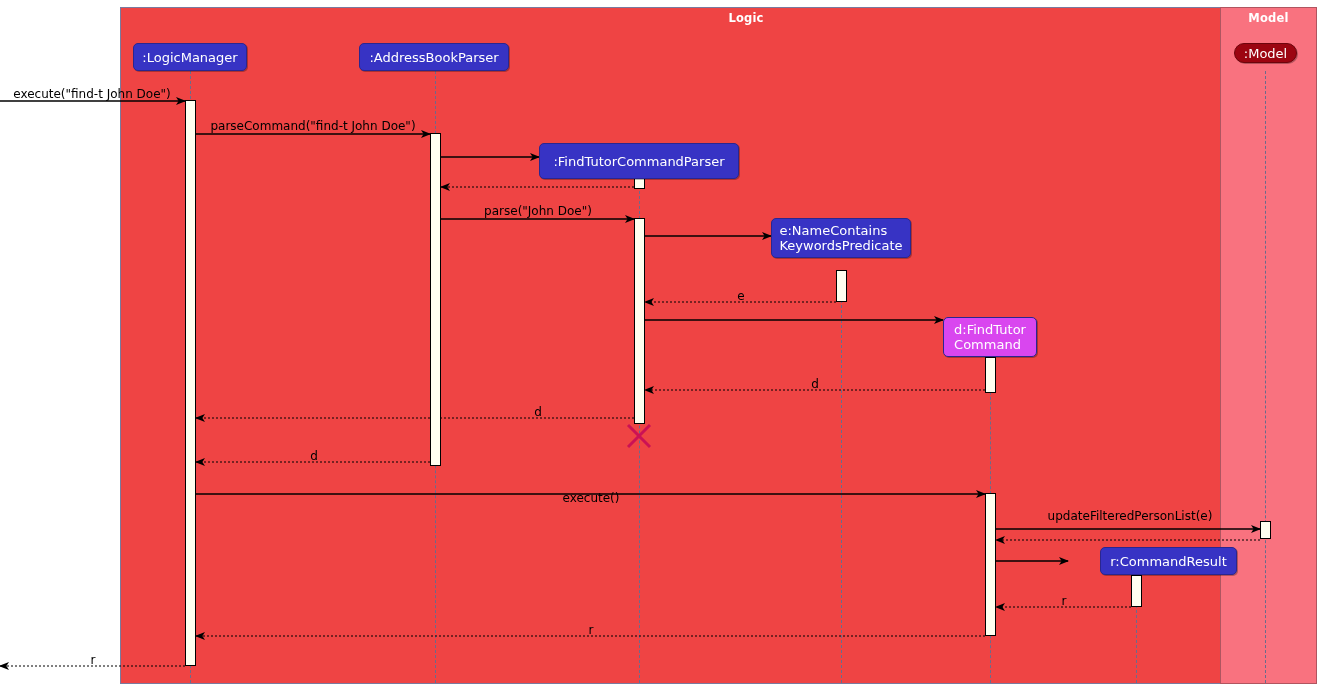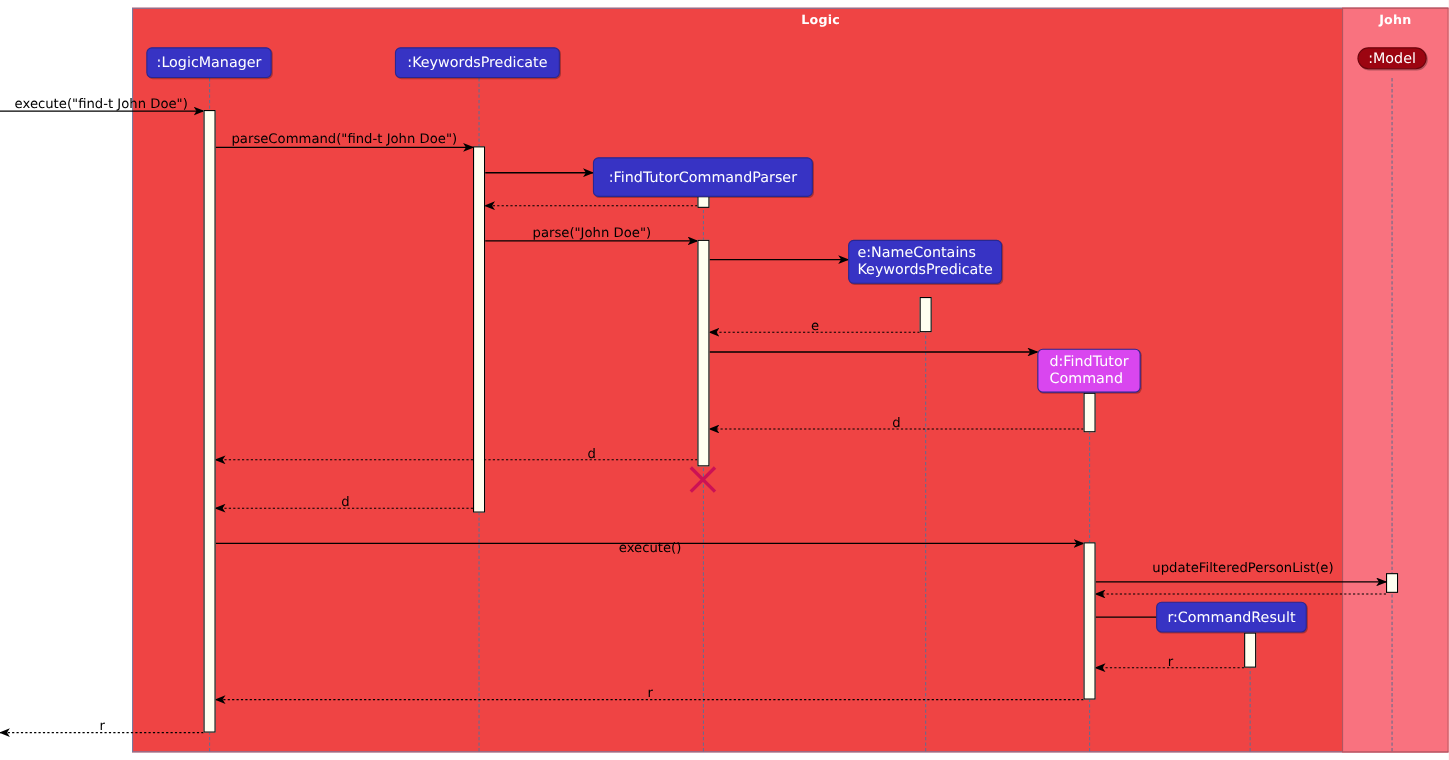--- a/index.html
+++ b/index.html
@@ -100,21 +100,21 @@
 </head>
 <body>
 
 <div id="canvas">
 
   <div id="frames">
       <div class="frame frame-logic" style="left: 120px; top: 7px; width: 1252px; height: 677px; background: #ef4444;">
         <div class="frame-label">Logic</div>
       </div>
       <div class="frame frame-model" style="left: 1220px; top: 7px; width: 97px; height: 677px; background: rgb(249, 114, 127);">
-        <div class="frame-label">John</div>
+        <div class="frame-label">Model</div>
       </div>
     </div>
 
   <div id="lifelines">
       <div class="lifeline" style="left: 190px; top: 71px; height: 612px;"></div>
       <div class="lifeline" style="left: 435px; top: 71px; height: 612px;"></div>
       <div class="lifeline" style="left: 639px; top: 171px; height: 512px;"></div>
       <div class="lifeline" style="left: 841px; top: 270px; height: 413px;"></div>
       <div class="lifeline" style="left: 990px; top: 357px; height: 326px;"></div>
       <div class="lifeline" style="left: 1136px; top: 575px; height: 108px;"></div>
@@ -163,27 +163,27 @@
       <div class="activation" style="left: 634px; top: 218px; height: 206px;"></div>
       <div class="activation" style="left: 836px; top: 270px; height: 32px;"></div>
       <div class="activation" style="left: 985px; top: 357px; height: 36px;"></div>
       <div class="activation" style="left: 985px; top: 493px; height: 143px;"></div>
       <div class="activation" style="left: 1260px; top: 521px; height: 18px;"></div>
       <div class="activation" style="left: 1131px; top: 575px; height: 32px;"></div>
     </div>
 
   <div id="participants">
       <div class="participant p-blue" style="left: 133px; top: 43px; width: 114px; height: 28px; background: rgb(55, 51, 196);">:LogicManager</div>
-      <div class="participant p-blue" style="left: 359px; top: 43px; width: 150px; height: 28px; background: rgb(55, 51, 196);">:KeywordsPredicate</div>
+      <div class="participant p-blue" style="left: 359px; top: 43px; width: 150px; height: 28px; background: rgb(55, 51, 196);">:AddressBookParser</div>
       <div class="participant p-blue" style="left: 539px; top: 143px; width: 200px; height: 36px; background: rgb(55, 51, 196);">:FindTutorCommandParser</div>
       <div class="participant p-blue" style="left: 771px; top: 218px; width: 140px; height: 40px; background: rgb(55, 51, 196);">e:NameContains
 KeywordsPredicate</div>
       <div class="participant p-blue" style="left: 943px; top: 317px; width: 94px; height: 40px; background: #d946ef;">d:FindTutor
 Command</div>
-      <div class="participant p-blue" style="left: 1051px; top: 547px; width: 137px; height: 28px; background: rgb(55, 51, 196);">r:CommandResult</div>
+      <div class="participant p-blue" style="left: 1100px; top: 547px; width: 137px; height: 28px; background: rgb(55, 51, 196);">r:CommandResult</div>
       <div class="participant p-red" style="left: 1234px; top: 43px; width: 63px; height: 20px; background: rgb(156, 5, 17); border-radius: 11px;">:Model</div>
     </div>
 
   <div id="labels">
       <div class="msg-label msg-center" style="left: 92px; top: 88px;">execute("find-t John Doe")</div>
       <div class="msg-label msg-center" style="left: 313px; top: 120px;">parseCommand("find-t John Doe")</div>
       <div class="msg-label msg-center" style="left: 538px; top: 205px;">parse("John Doe")</div>
       <div class="msg-label msg-center" style="left: 741px; top: 290px;">e</div>
       <div class="msg-label msg-center" style="left: 815px; top: 378px;">d</div>
       <div class="msg-label msg-center" style="left: 538px; top: 406px;">d</div>

